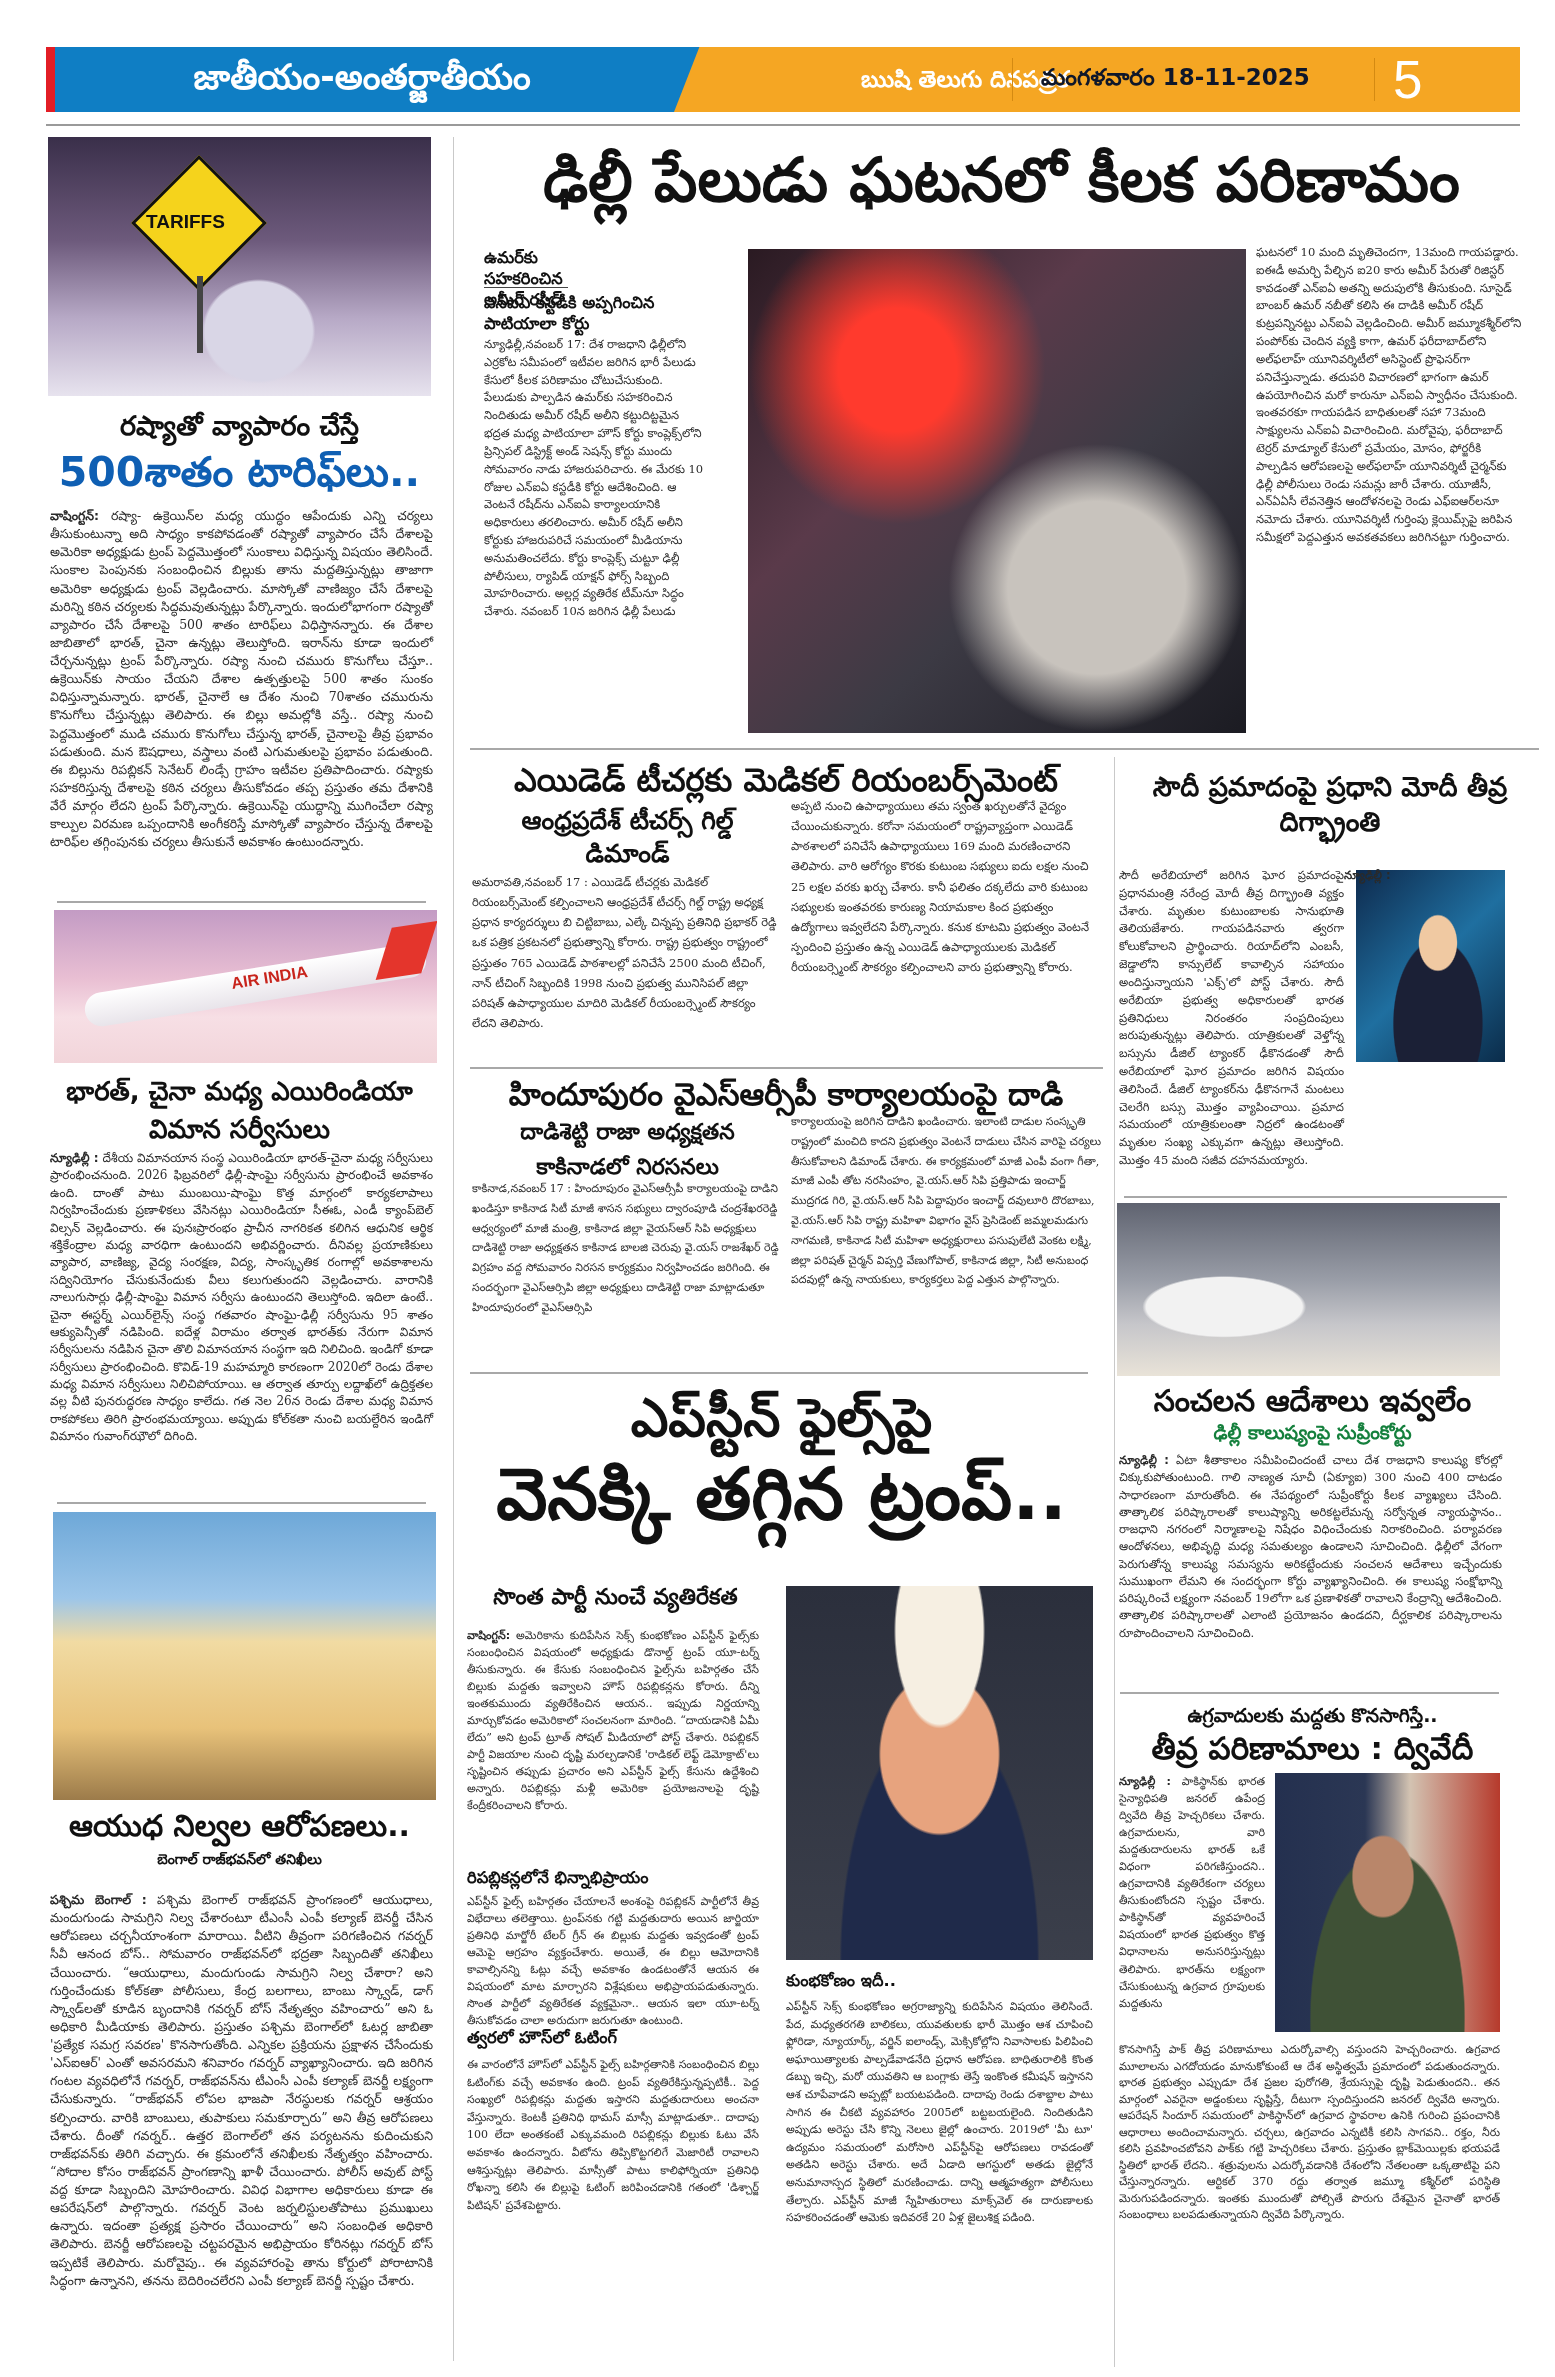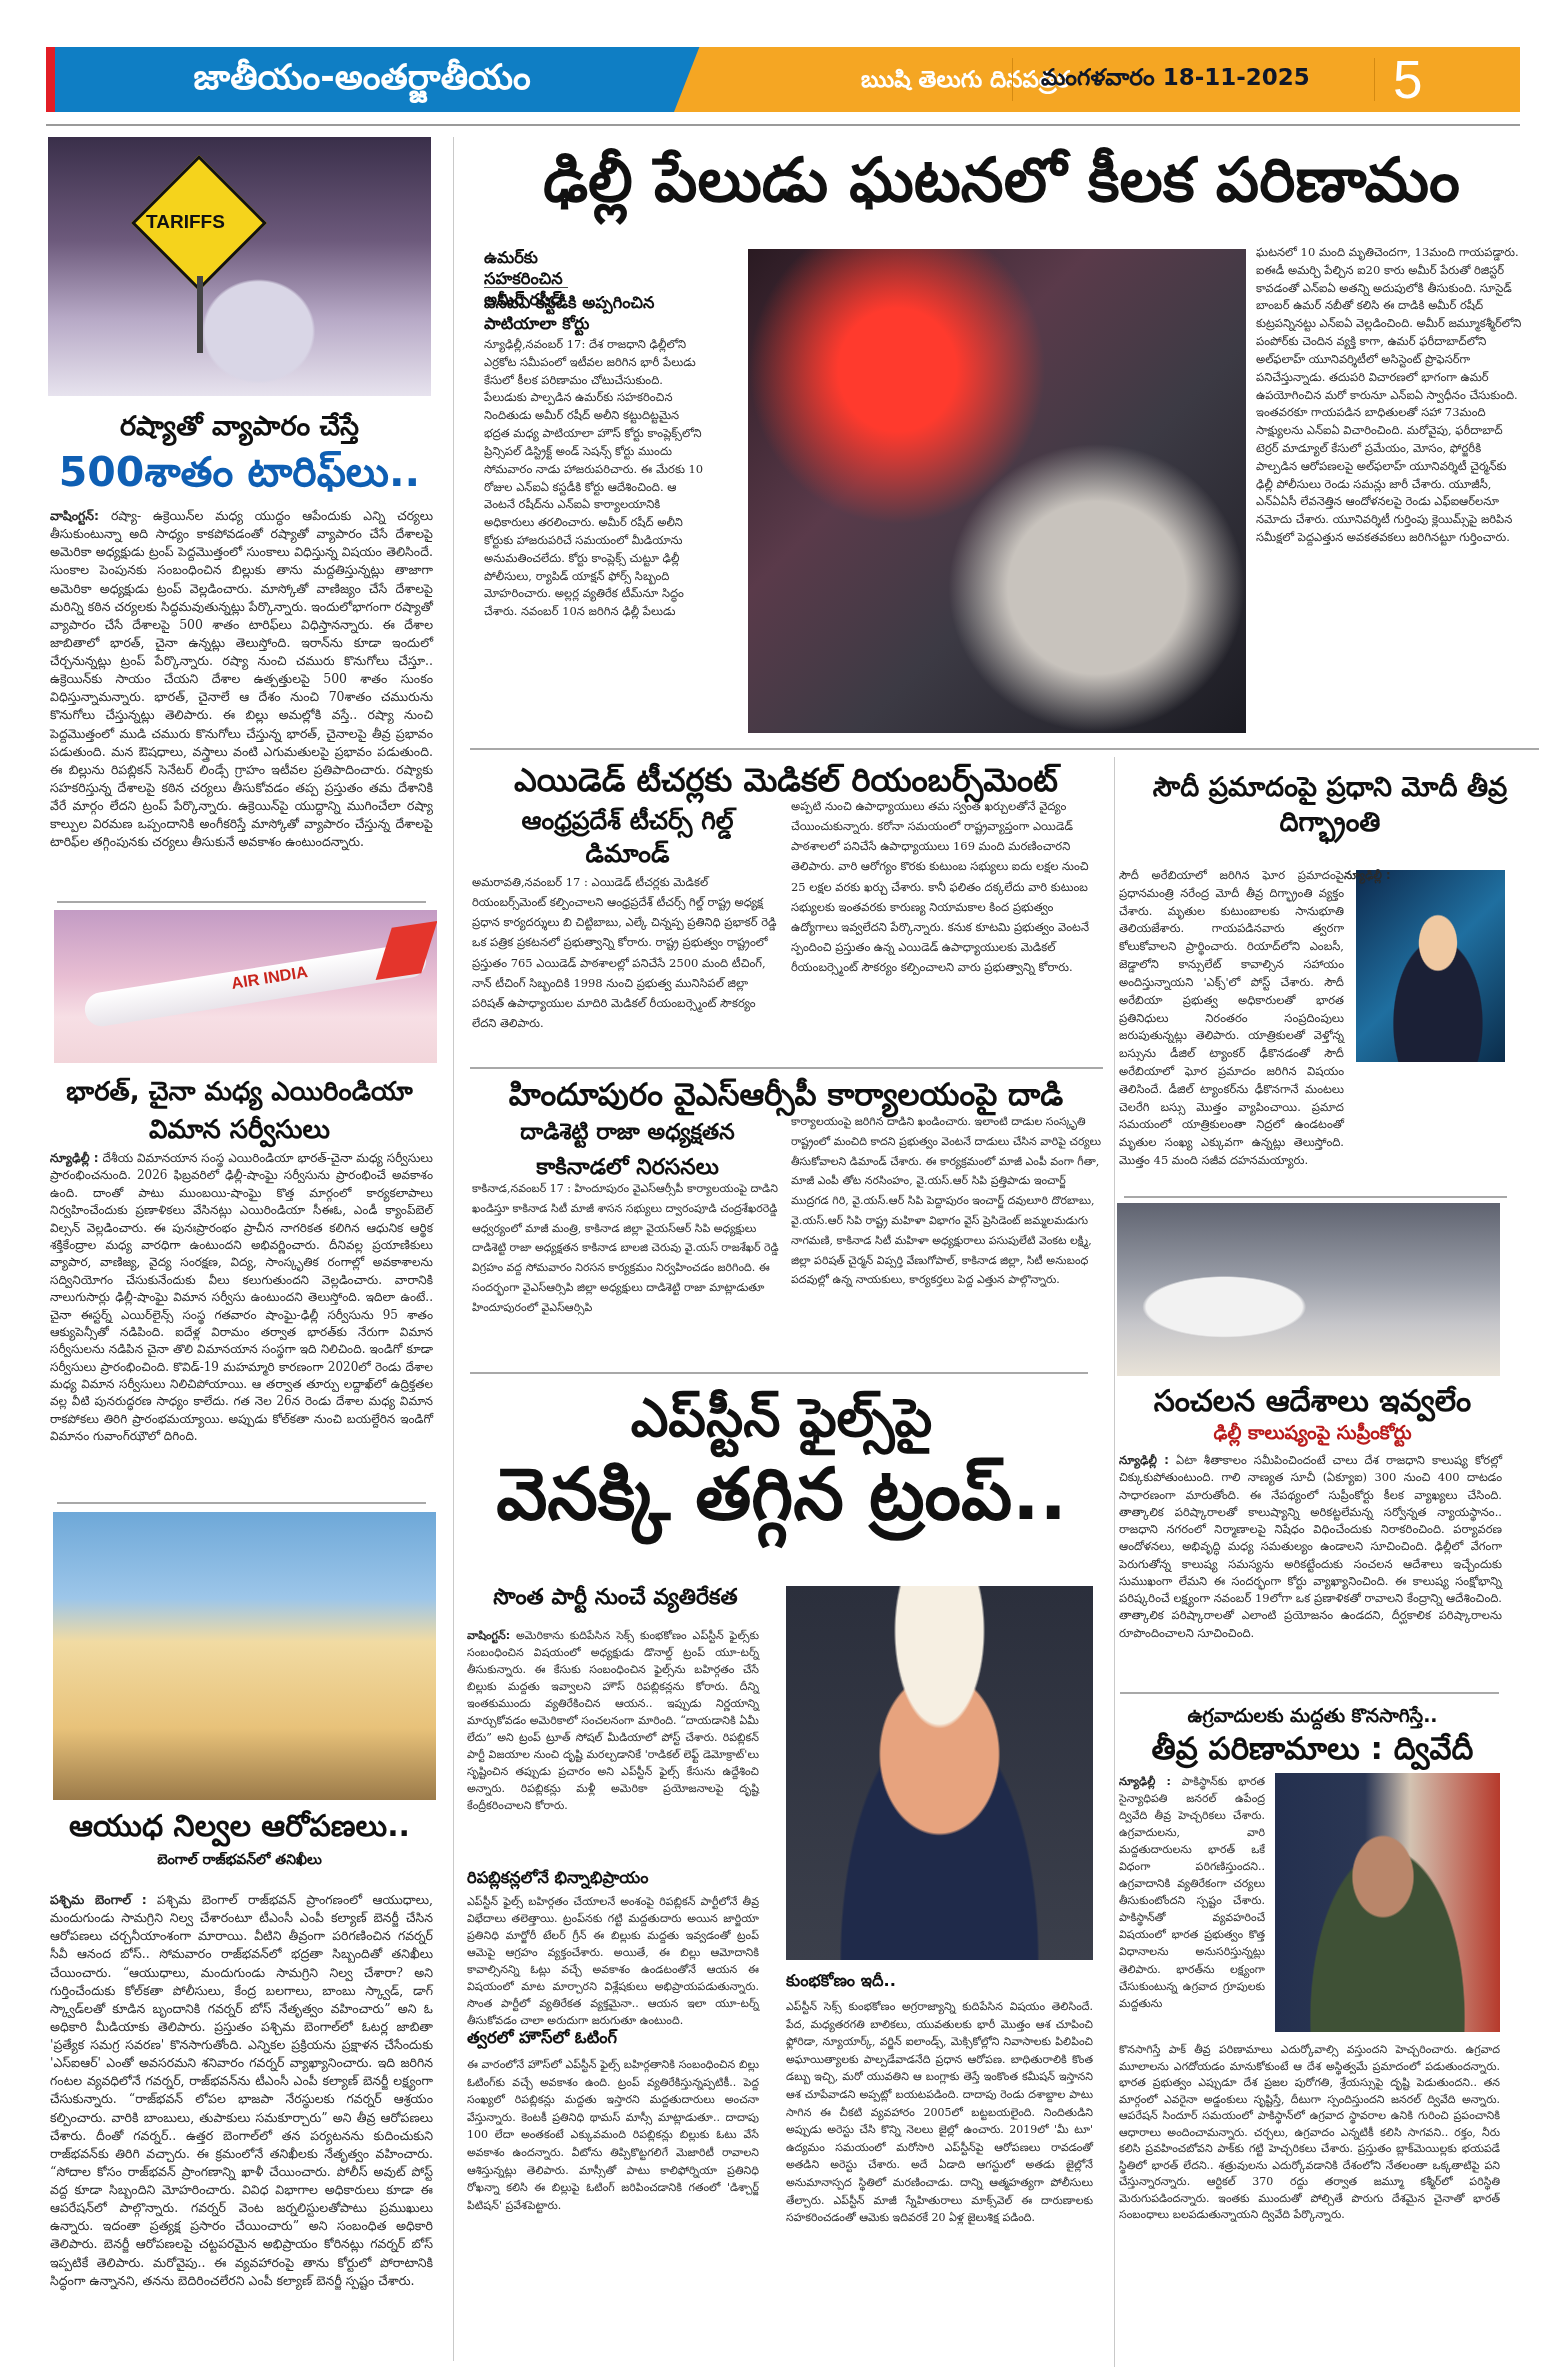--- a/index.html
+++ b/index.html
@@ -24,21 +24,21 @@
   .mast-section { position:absolute; left:110px; top:9.6px; font-size:35px; font-weight:bold; color:#fff; white-space:nowrap;margin-left:29px; }
   .mast-paper  { position:absolute; left:767px; top:19px; font-size:23px; font-weight:bold; color:#fff; white-space:nowrap;margin-left:48px; }
   .mast-sep { position:absolute; top:10.5px; width:1.4px; height:43px; background:#d48a12; }
   .mast-date { position:absolute; left:1095px; top:17px; font-size:23px; font-weight:bold; color:#0f172a; white-space:nowrap; }
   .mast-page { position:absolute; left:1447px; top:1.9px; font-size:53px; color:#fff; font-family:"Liberation Sans", sans-serif; }
   .mast-rule { left:46px; top:124px; width:1474px; height:1.9px; background:#9a9a9a; }
 
   
   .hl { font-weight: bold; color:#111; line-height:1.18; text-align:center; }
   .hl-blue { color:#0f5fb3; }
-  .hl-red { color:#b91c1c; }
+  .hl-red { color:#15803d; }
   .body {
     font-family: "DejaVu Serif", serif; font-size: 13.4px; line-height: 1.45;
     text-align: justify; color:#2a2a2a;
   }
   .body .dl { font-weight:bold; font-family:"DejaVu Sans", sans-serif;margin-top:15px; }
   .sub { font-weight:bold; color:#111; line-height:1.3; }
   .rule { height:1.9px; background:#a8a8a8; }
   .vrule { width:1.4px; background:#c9c9c9; }
   .photo { overflow:hidden; }
 

